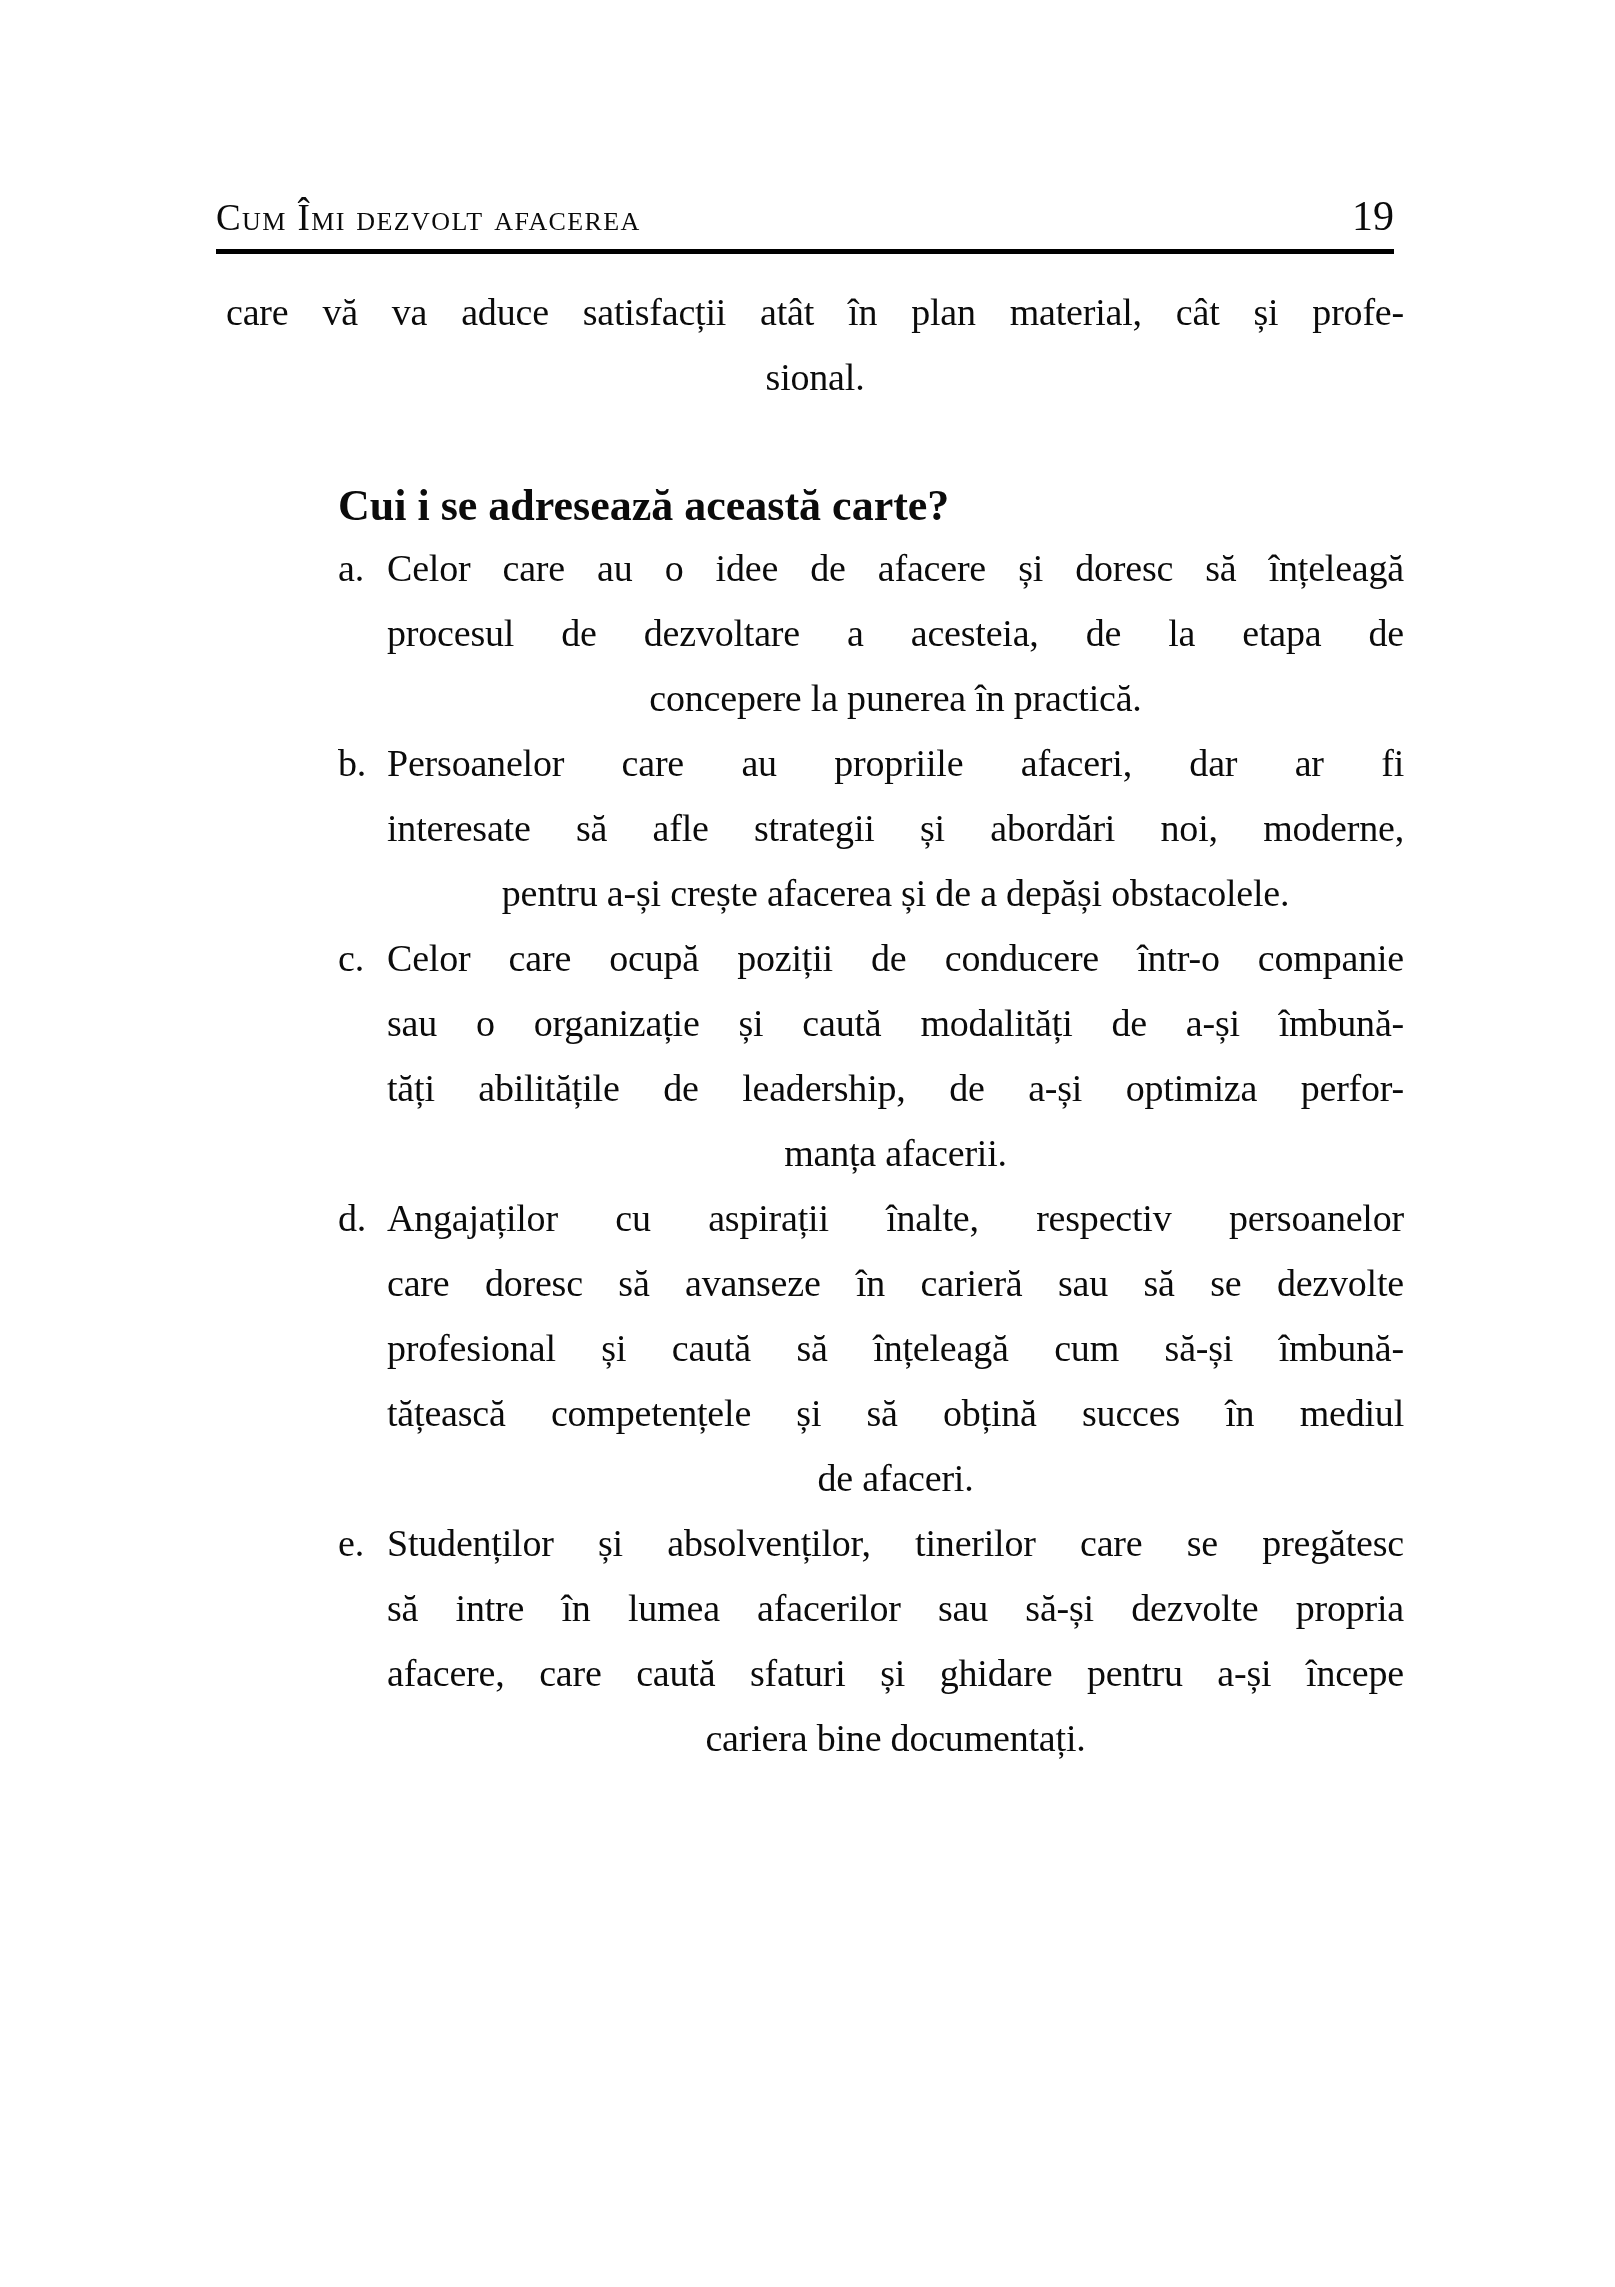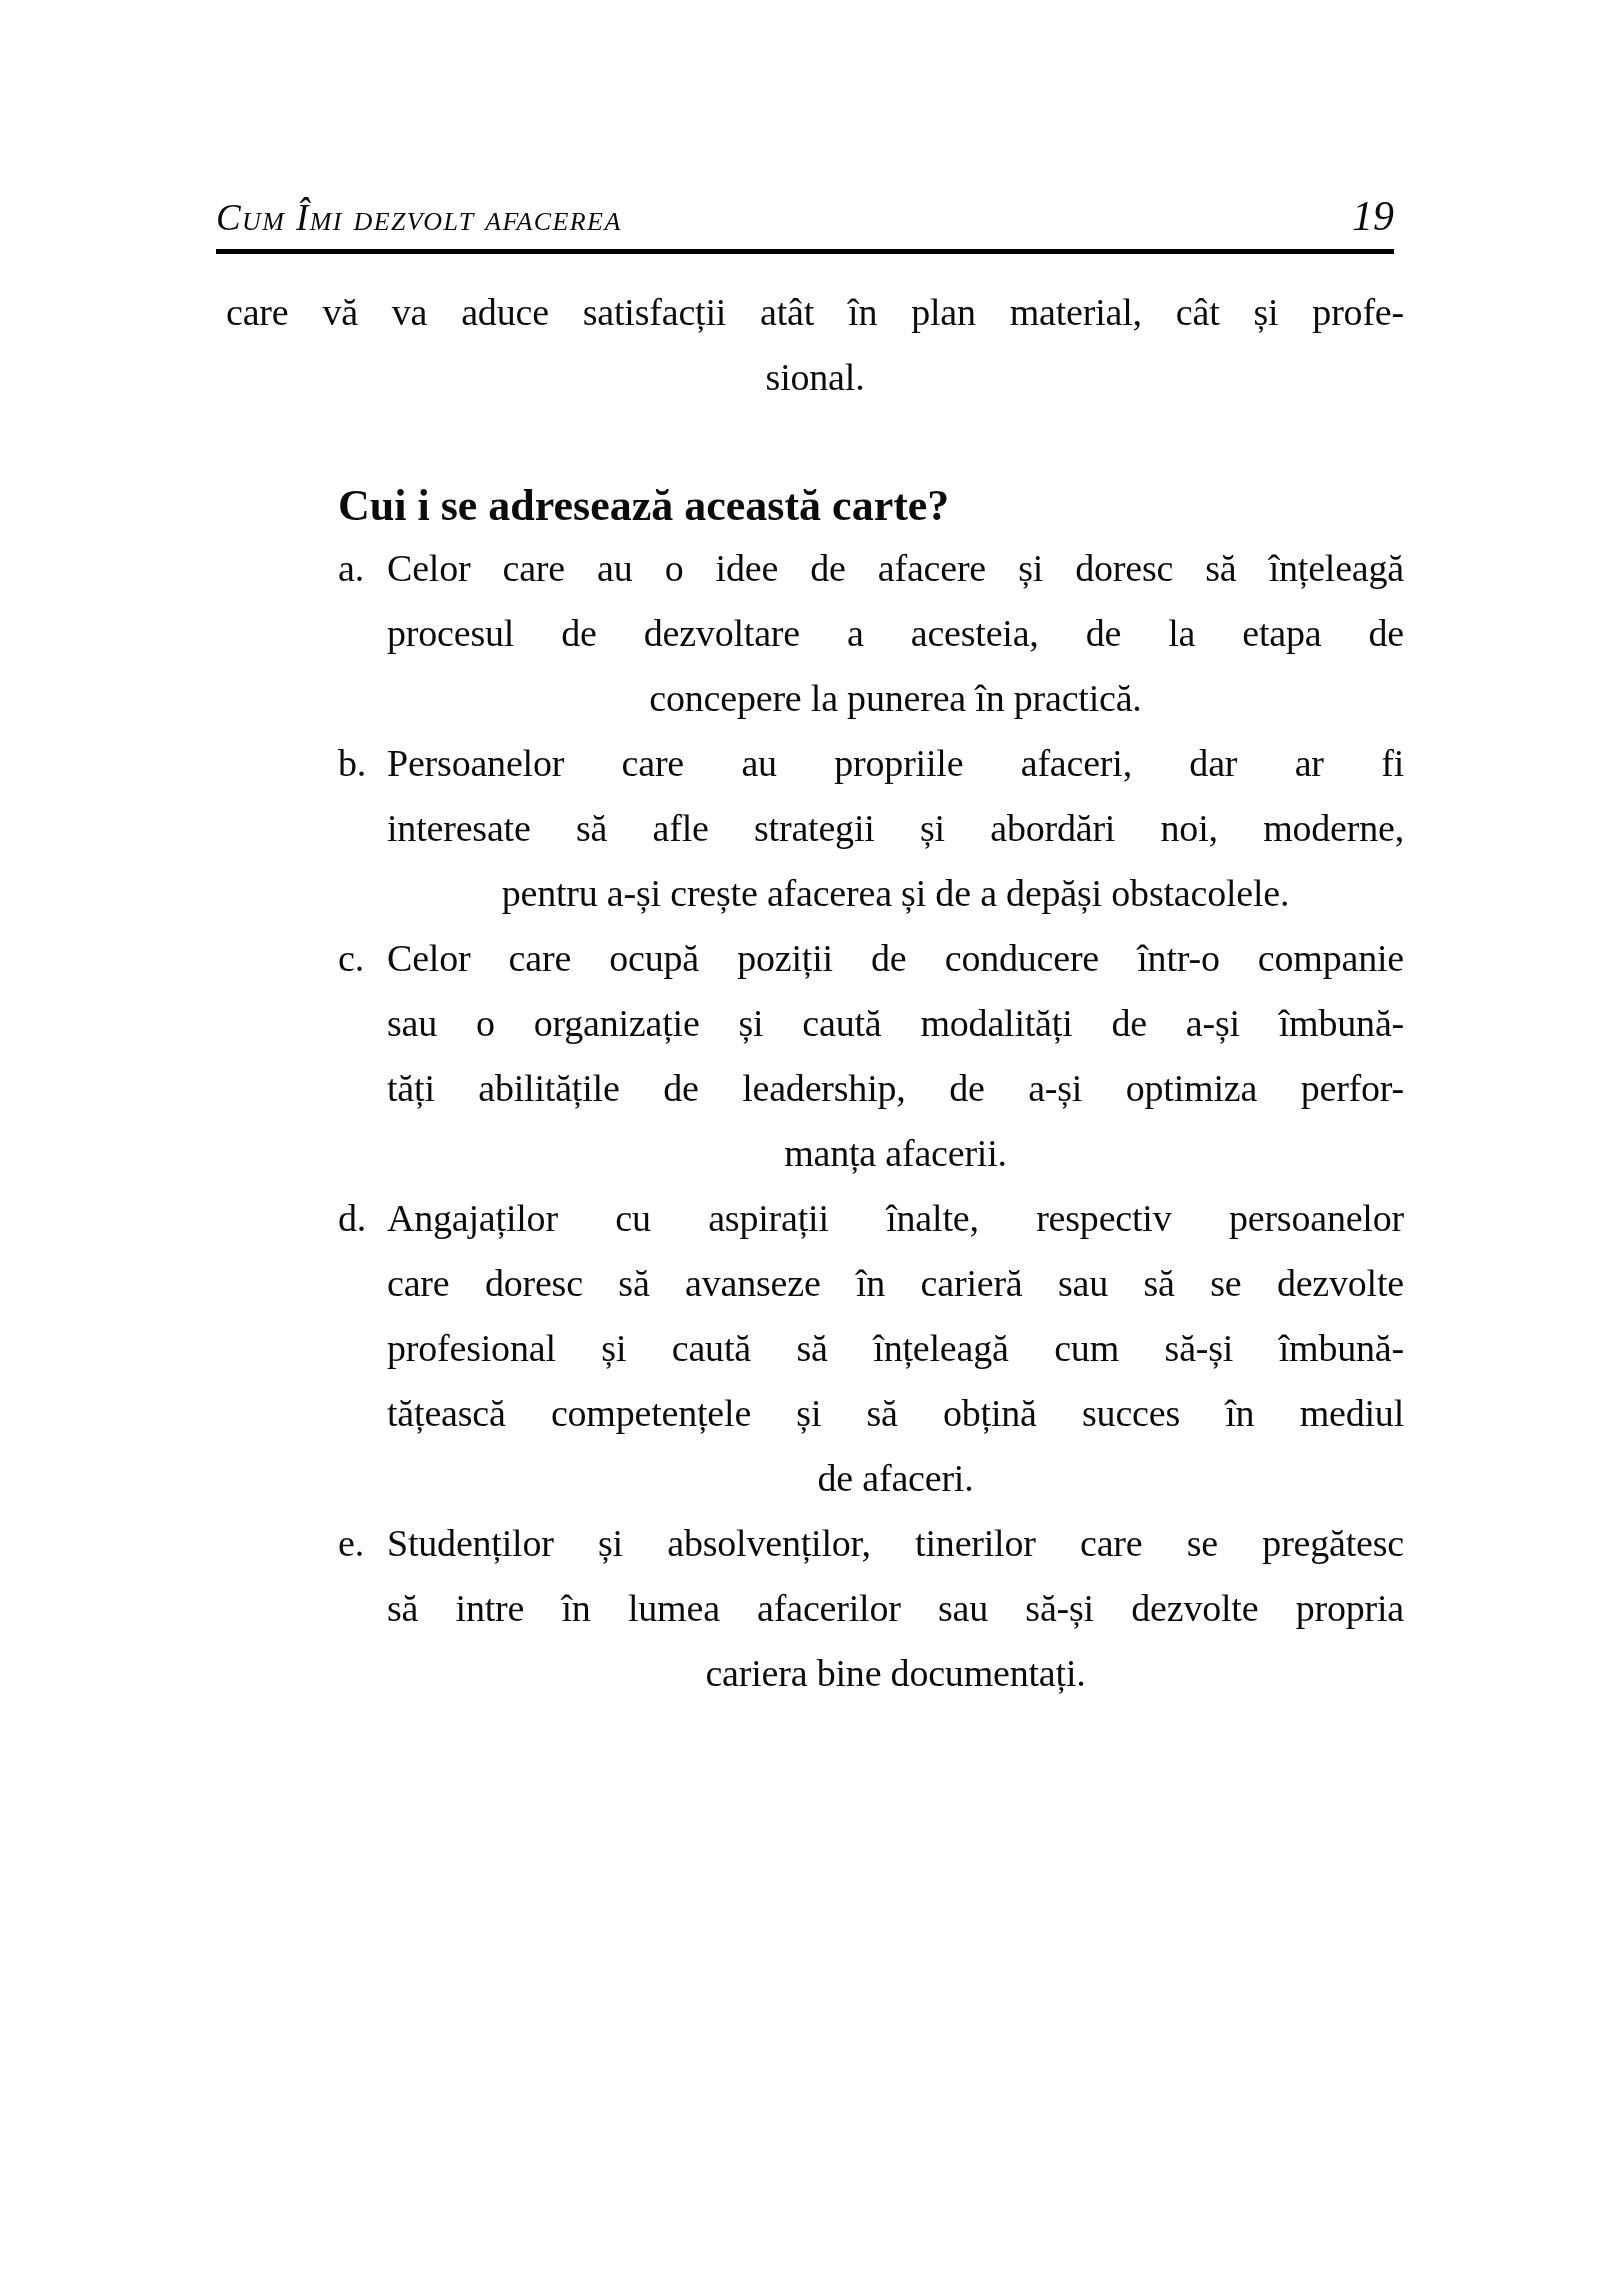--- a/index.html
+++ b/index.html
@@ -13,21 +13,20 @@
     overflow: hidden;
   }
   .header-row {
     position: absolute;
     left: 216px;
     width: 1178px;
     top: 190px;
     display: flex;
     justify-content: space-between;
     align-items: baseline;
-    font-style: italic;
   }
   .header-title {
     font-variant: small-caps;
     font-size: 37px;
     letter-spacing: 1.4px;
     line-height: 52px;
     white-space: nowrap;
   }
   .page-number {
     font-size: 42px;
@@ -143,20 +142,21 @@
             <div class="line jfull">tățească competențele și să obțină succes în mediul</div>
             <div class="line jlast">de afaceri.</div>
           </div>
       </div>
 
       <div class="list-item">
         <span class="list-marker">e.</span>
         <div class="list-item-text">
             <div class="line jfull">Studenților și absolvenților, tinerilor care se pregătesc</div>
             <div class="line jfull">să intre în lumea afacerilor sau să-și dezvolte propria</div>
+            <div class="line jfull">afacere, care caută sfaturi și ghidare pentru a-și începe</div>
             <div class="line jlast">cariera bine documentați.</div>
           </div>
       </div>
 
     </div>
   </div>
 </div>
 
 
 </body></html>

